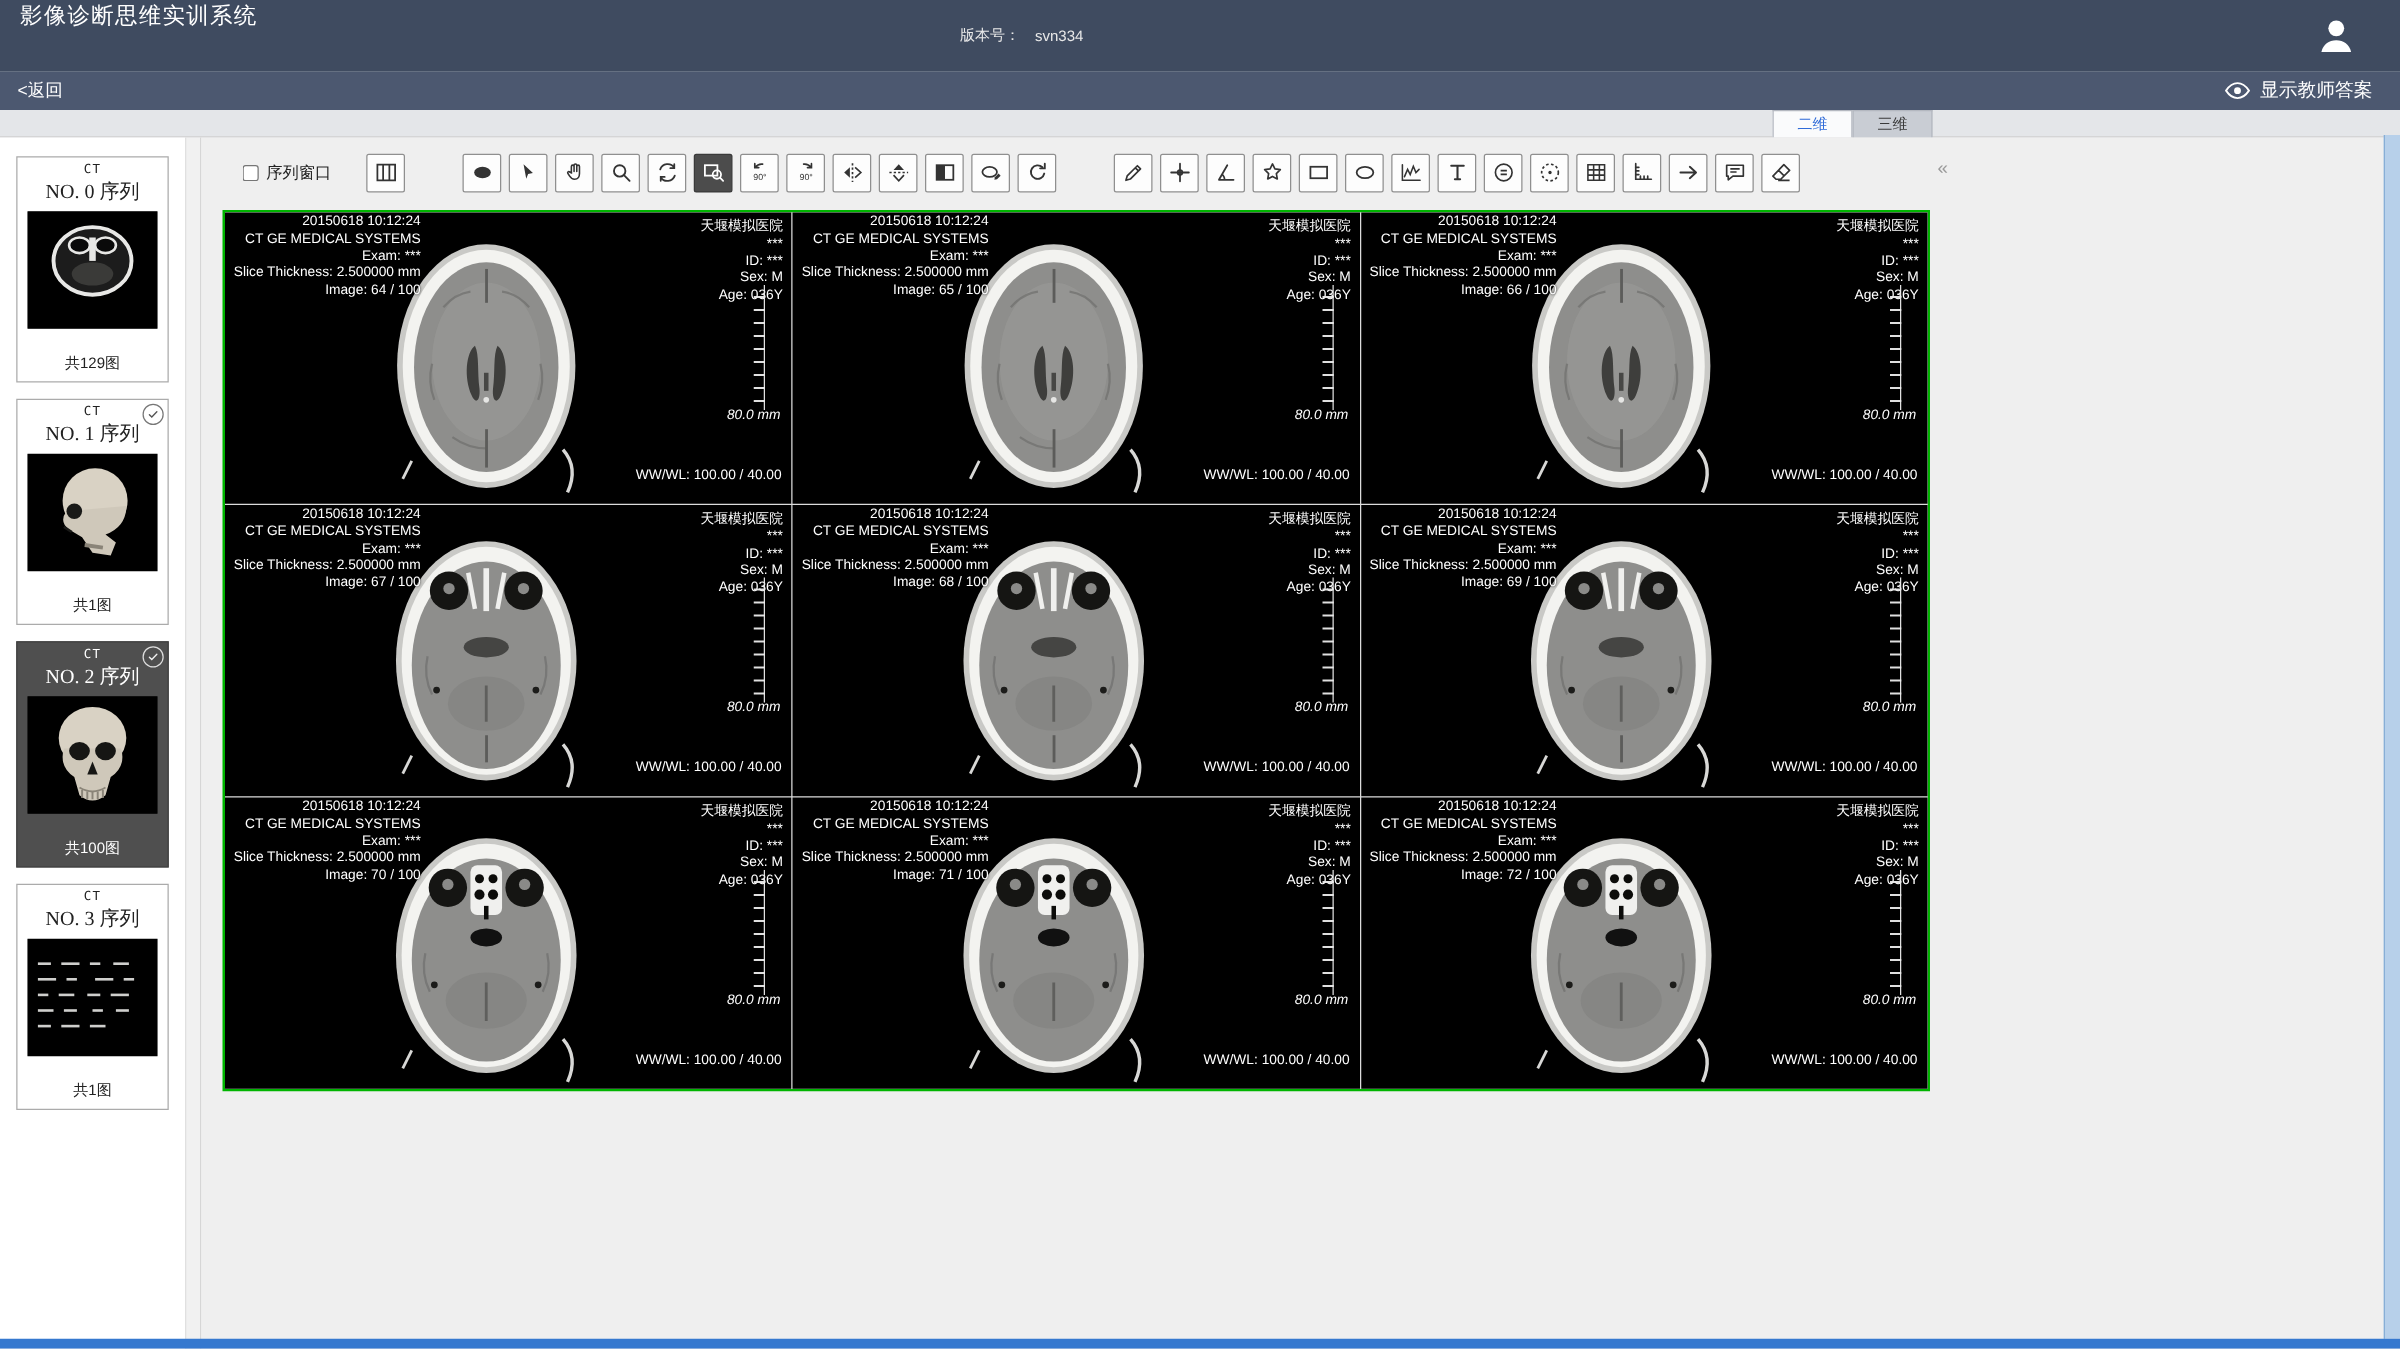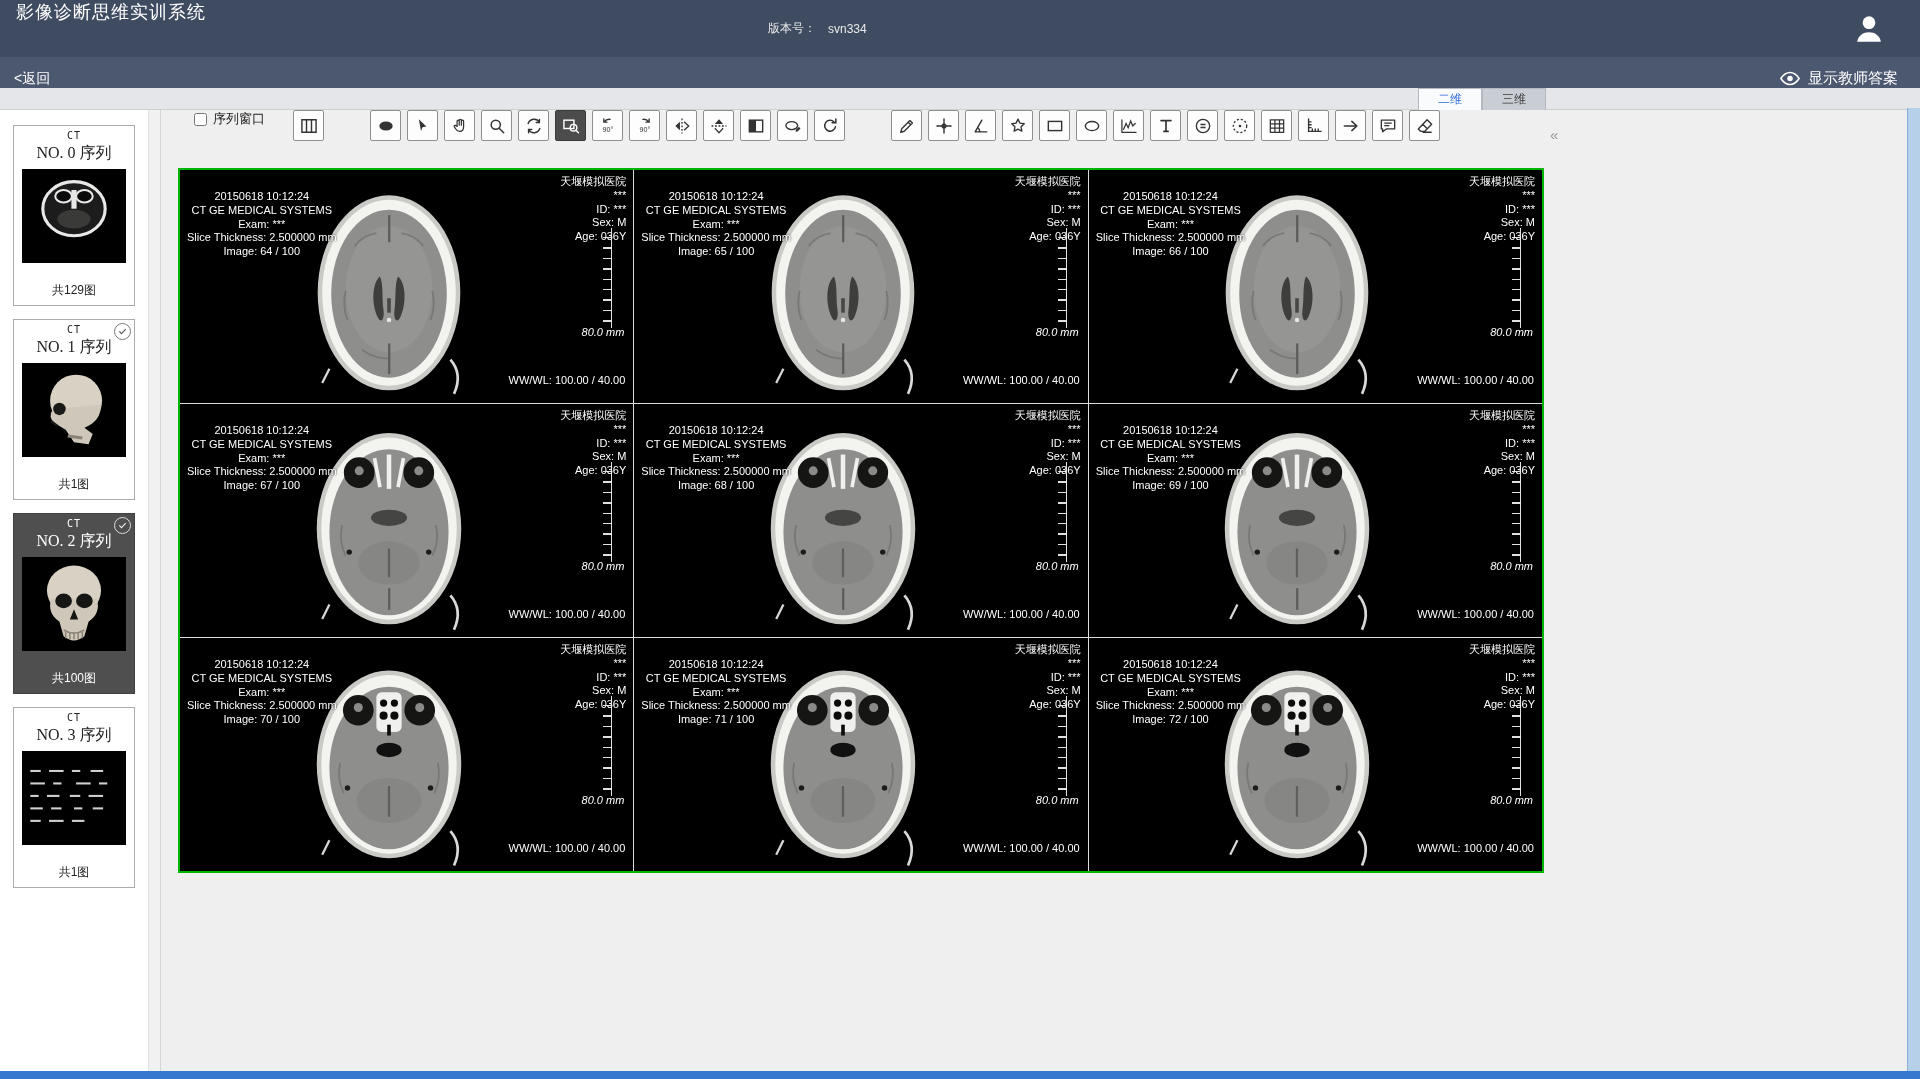--- a/index.html
+++ b/index.html
@@ -12,21 +12,21 @@
     width:1920px;height:1079px;overflow:hidden;position:relative;
     font-family:"Liberation Sans",sans-serif;background:#e9e9e9;color:#222;
   }
   
   .app-header{height:57px;background:var(--header-bg);color:#fff;display:flex;align-items:flex-start;position:relative}
   .app-title{font-size:18px;padding-left:16px;letter-spacing:1px}
   .version{position:absolute;left:40%;top:0;height:57px;display:flex;align-items:center;font-size:12px;color:#e9e9e9;gap:12px}
   .avatar{position:absolute;right:32px;top:10px;width:38px;height:38px;cursor:pointer}
   .avatar svg{width:38px;height:38px}
   
-  .nav-bar{height:31px;background:var(--nav-bg);color:#fff;display:flex;align-items:flex-end;font-size:14px}
+  .nav-bar{height:31px;background:var(--nav-bg);color:#fff;display:flex;align-items:center;font-size:14px}
   .back-btn{padding-left:14px;cursor:pointer}
   .show-answer{margin-left:auto;padding-right:22px;display:flex;align-items:center;gap:7px;font-size:15px;cursor:pointer}
   .show-answer svg{width:22px;height:15px}
   
   .tab-strip{height:22px;background:#e4e6e9;border-bottom:1px solid #cfcfcf;position:relative}
   .tabs{position:absolute;right:374px;top:0;display:flex;height:22px}
   .tab{min-width:64px;padding:0 6px;height:22px;line-height:21px;text-align:center;font-size:12px;
        background:#c9cdd4;color:#3a3a3a;border:1px solid #b4b8c0;border-bottom:none;cursor:pointer}
   .tab.active{background:#fafbfc;color:var(--tab-active-text)}
   
@@ -39,38 +39,38 @@
   .series-card .sname{font-size:16px;font-family:Liberation Serif, serif;margin-top:2px}
   .series-card .thumb{width:104px;height:94px;margin:5px auto 3px;display:block;background:#000}
   .series-card .count{font-size:12px;margin-top:19px}
   .series-card.selected{background:var(--selected-card-bg);border-color:#404040;color:#fff}
   .badge{position:absolute;top:3px;right:3px;width:17px;height:17px;border-radius:50%;
          border:1px solid #777;color:#555;display:flex;align-items:center;justify-content:center}
   .badge svg{width:11px;height:11px}
   .series-card.selected .badge{border-color:#ddd;color:#eee}
   
   .main{flex:1;position:relative;background:#efefef}
-  .toolbar{display:flex;align-items:flex-start;height:56px;padding-left:33px}
+  .toolbar{display:flex;align-items:center;height:56px;padding-left:33px}
   .series-window{display:flex;align-items:center;gap:6px;font-size:13px;color:#222;margin-right:28px;cursor:pointer}
   .series-window input{width:13px;height:13px;margin:0}
   .tool-groups{display:flex;align-items:center}
   .tool-group{display:flex;gap:6px;margin-right:46px}
   .tool-group:last-child{margin-right:0}
   .tool-btn{width:31px;height:31px;background:#fdfdfd;border:1px solid #8f8f8f;border-radius:2px;
             display:flex;align-items:center;justify-content:center;color:#333;padding:0;cursor:pointer}
   .tool-btn.active{background:#4c4c4c;border-color:#3a3a3a;color:#fff}
   .ticon{width:20px;height:20px;display:block}
   .collapse{position:absolute;left:1389px;top:16px;color:#9a9a9a;font-size:15px;cursor:pointer}
   
   .viewport{margin:2px 0 0 17px;width:1366px;border:2px solid var(--accent-green);background:#000}
   .grid{display:grid;grid-template-columns:repeat(3,1fr);grid-template-rows:repeat(3,233px);gap:1px;background:#dcdcdc}
   .cell{position:relative;background:#000;overflow:hidden;cursor:pointer}
   .slice{position:absolute;left:46%;top:52%;transform:translate(-50%,-50%);height:93%;z-index:1}
   .ov{position:absolute;color:#fff;font-size:11px;line-height:1.25;z-index:2;text-shadow:0 0 2px #000}
-  .ov.tl{left:7px;top:20px;text-align:center}
+  .ov.tl{left:7px;top:1px;text-align:right}
   .ov.tr{right:7px;top:5px;text-align:right}
   .ov.br{right:8px;bottom:15px}
   .ruler{position:absolute;right:21px;top:25%;height:43%;width:9px;z-index:2;
          border-right:1.6px solid rgba(236,236,236,.95);
          background:repeating-linear-gradient(to bottom,transparent 0 9px,rgba(236,236,236,.95) 9px 10.4px)}
   .scale-label{position:absolute;right:9px;top:67%;font-style:italic;font-size:11px;color:#fff;z-index:2}
   
   .right-strip{position:absolute;top:108px;bottom:8px;right:0;width:13px;background:#b7d0ea;border-left:1px solid #87aed6}
   .bottom-strip{position:absolute;left:0;right:0;bottom:0;height:8px;background:#3578cf}
 </style>

